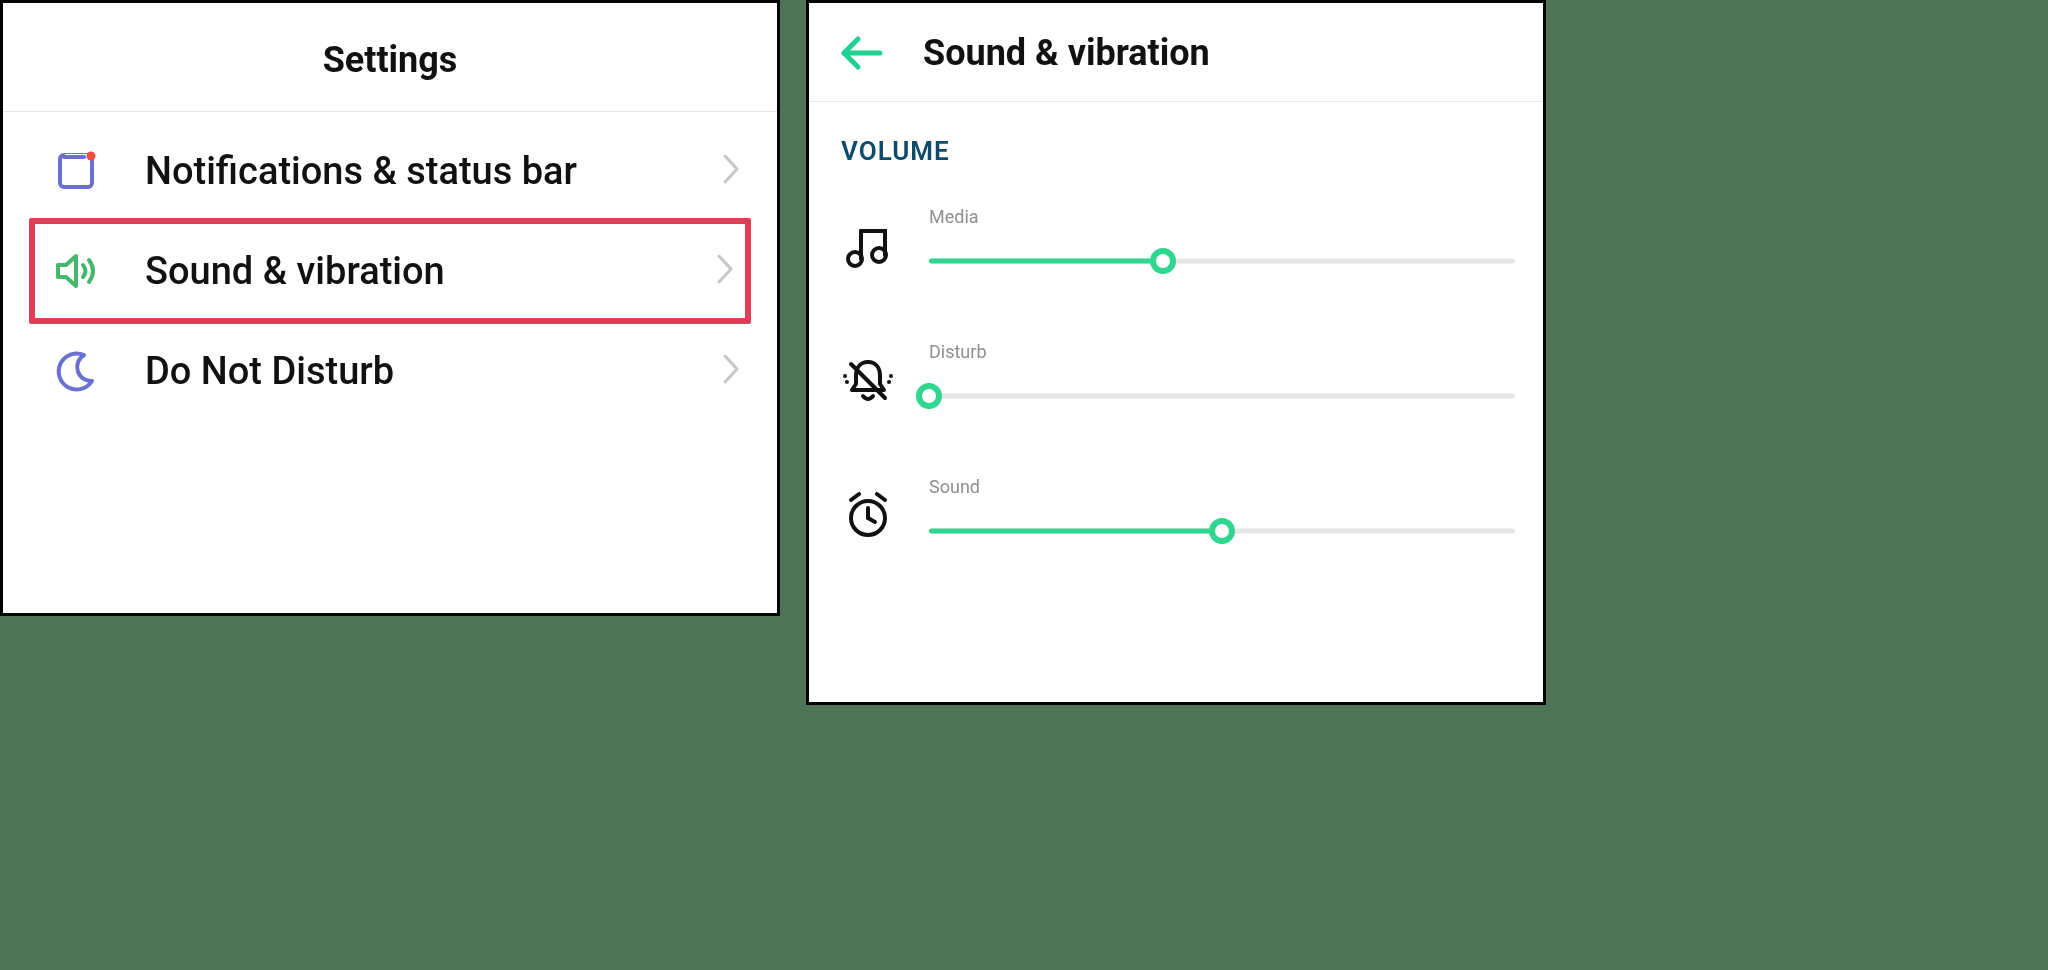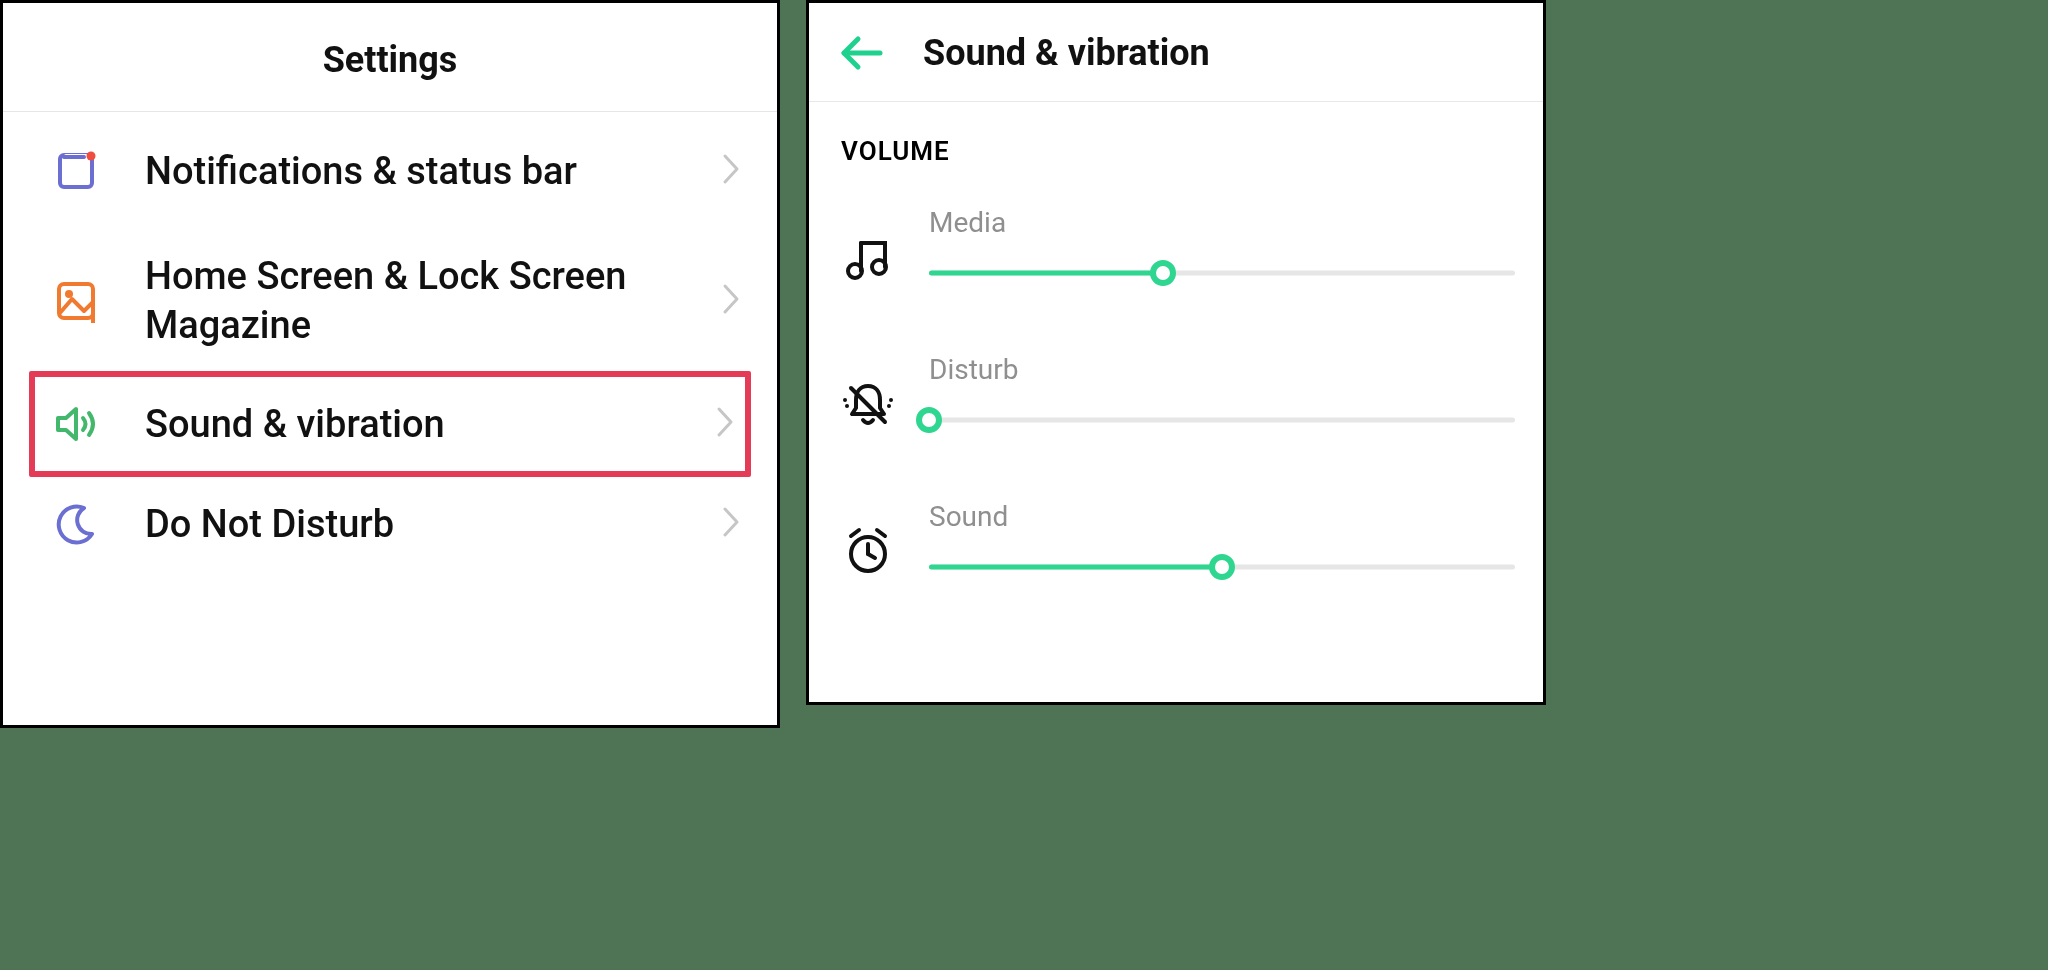--- a/index.html
+++ b/index.html
@@ -14,21 +14,21 @@
     gap: 26px;
   }
   .panel {
     background: #fff;
     border: 3px solid #000;
     display: flex;
     flex-direction: column;
   }
   .panel-left {
     width: 780px;
-    height: 728px;
+    height: 616px;
   }
   .panel-right {
     width: 740px;
     height: 705px;
   }
 
   
   .settings-header {
     font-size: 36px;
     font-weight: 700;
@@ -92,21 +92,21 @@
   .sv-title {
     font-size: 36px;
     font-weight: 700;
     color: #111;
   }
   .sv-body { padding: 34px 28px 28px 28px; }
   .section-heading {
     font-size: 26px;
     font-weight: 600;
     letter-spacing: 1px;
-    color: #000000;
+    color: #0c4a6e;
     padding-left: 4px;
     margin-bottom: 40px;
   }
   .slider-row {
     display: flex;
     align-items: flex-end;
     gap: 34px;
     margin-bottom: 68px;
     padding-left: 4px;
   }
@@ -115,21 +115,21 @@
     width: 54px;
     height: 54px;
     flex: 0 0 54px;
     display: flex;
     align-items: center;
     justify-content: center;
     color: #111;
   }
   .slider-block { flex: 1; }
   .slider-label {
-    font-size: 28px;
+    font-size: 18px;
     color: #8f8f8f;
     margin-bottom: 22px;
   }
   .slider-track {
     position: relative;
     height: 24px;
   }
   .track-bg {
     position: absolute;
     left: 0; right: 0; top: 50%;
@@ -176,35 +176,20 @@
       </span>
       <span class="settings-label">Notifications &amp; status bar</span>
       <span class="chevron">
         <svg width="22" height="34" viewBox="0 0 22 34">
             <polyline points="4,4 16,17 4,30" fill="none" stroke="currentColor" stroke-width="3" stroke-linecap="round" stroke-linejoin="round"></polyline>
           </svg>
       </span>
     </div>
 
 
-    <div class="settings-item">
-      <span class="settings-icon">
-        <svg width="44" height="44" viewBox="0 0 44 44">
-          <rect x="5" y="5" width="34" height="34" rx="5" fill="none" stroke="#f07a2f" stroke-width="4"></rect>
-          <circle cx="15" cy="15" r="4" fill="#f07a2f"></circle>
-          <path d="M5 35 L18 20 L30 32 L39 23 L39 380" fill="none" stroke="#f07a2f" stroke-width="4" stroke-linejoin="round"></path>
-        </svg>
-      </span>
-      <span class="settings-label">Home Screen &amp; Lock Screen Magazine</span>
-      <span class="chevron">
-        <svg width="22" height="34" viewBox="0 0 22 34">
-            <polyline points="4,4 16,17 4,30" fill="none" stroke="currentColor" stroke-width="3" stroke-linecap="round" stroke-linejoin="round"></polyline>
-          </svg>
-      </span>
-    </div>
 
     <div class="settings-item highlighted">
       <span class="settings-icon">
         <svg width="48" height="48" viewBox="0 0 48 48">
           <path d="M6 18 H14 L24 9 V39 L14 30 H6 Z" fill="none" stroke="#43b86d" stroke-width="4" stroke-linejoin="round"></path>
           <path d="M31 18 Q36 24 31 30" fill="none" stroke="#43b86d" stroke-width="4" stroke-linecap="round"></path>
           <path d="M37 13 Q45 24 37 35" fill="none" stroke="#43b86d" stroke-width="4" stroke-linecap="round"></path>
         </svg>
       </span>
       <span class="settings-label">Sound &amp; vibration</span>

